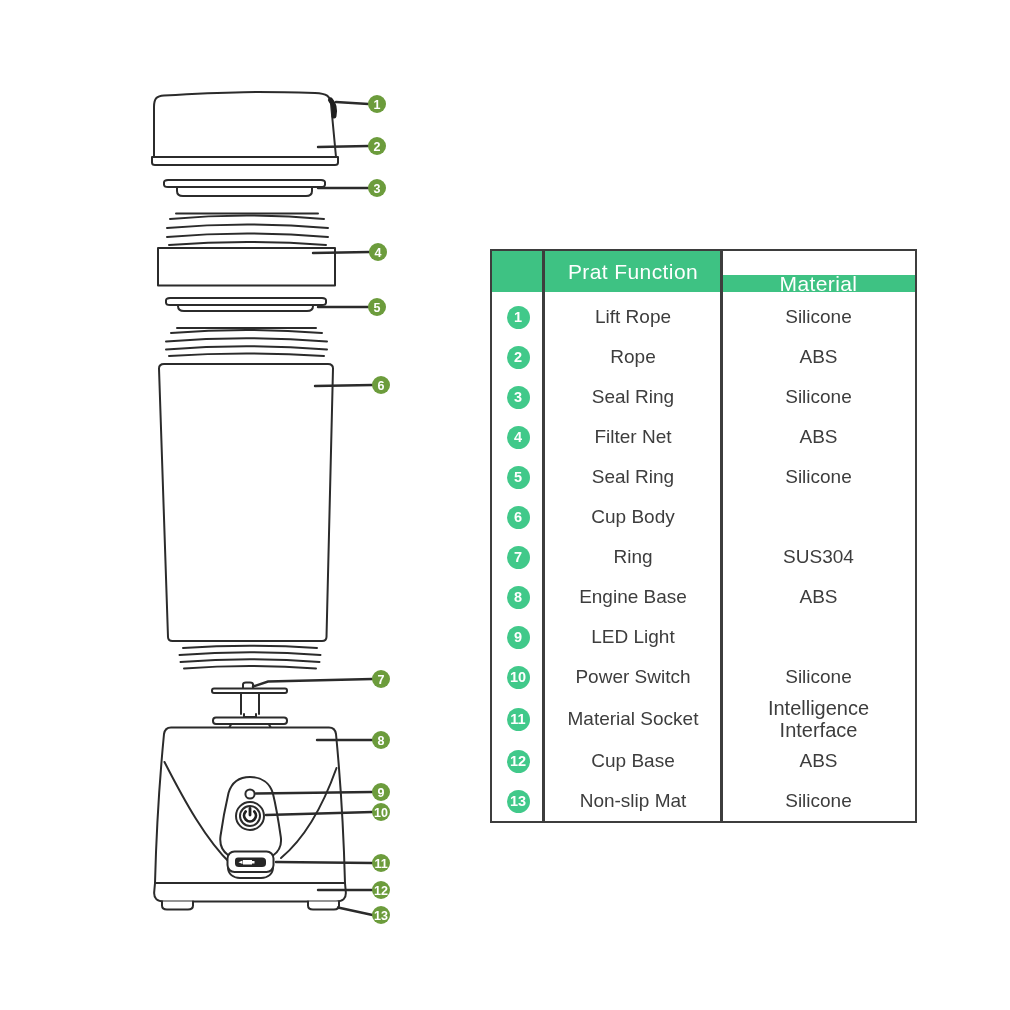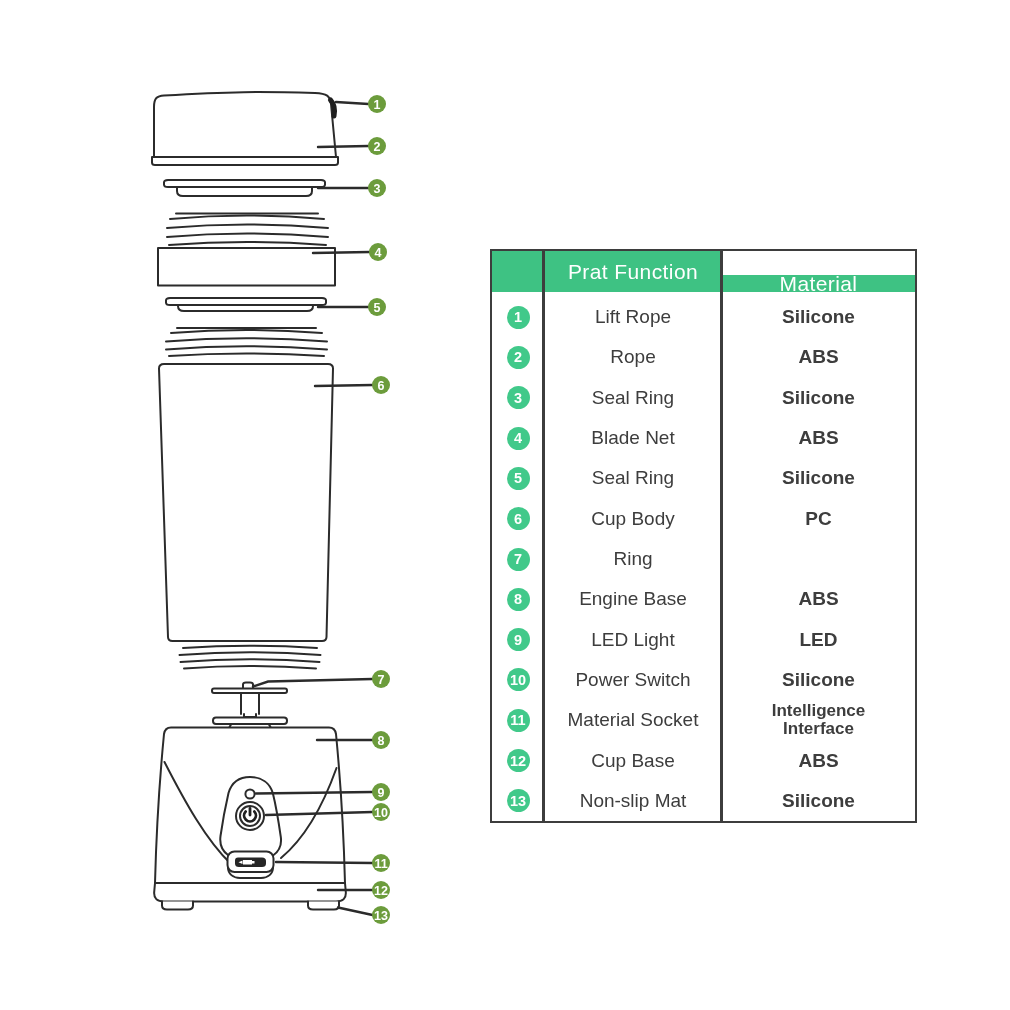--- a/index.html
+++ b/index.html
@@ -17,28 +17,28 @@
   .vdiv{position:absolute;top:0;bottom:0;width:2.5px;background:#3d3d3d;z-index:5;}
   .vdiv.d1{left:50px;} .vdiv.d2{left:228px;}
   .thead{display:flex;height:41px;}
   .th{background:#3ec283;color:#ffffff;font-size:21px;letter-spacing:.4px;
       display:flex;align-items:center;justify-content:center;}
   .th.c1{width:52px;} .th.c2{width:178px;} .th.c3{flex:1;margin-top:24px;}
   .tbody{position:absolute;left:0;right:0;top:41px;bottom:0;
          display:flex;flex-direction:column;padding-top:5px;box-sizing:border-box;}
   .tr{flex:1;display:flex;align-items:center;}
   .td{display:flex;align-items:center;justify-content:center;color:#3d3d3d;font-size:19px;}
-  .td.c1{width:52px;} .td.c2{width:178px;} .td.c3{flex:1;font-weight:bold;}
+  .td.c1{width:52px;} .td.c2{width:178px;} .td.c3{flex:1;}
   .numcircle{
     width:23px;height:23px;border-radius:50%;background:#41c98a;color:#fff;
     display:flex;align-items:center;justify-content:center;
     font-size:14.5px;font-weight:bold;
   }
   .mat{white-space:pre-line;text-align:center;}
-  .two-line{font-size:17px;line-height:1.1;}
+  .two-line{font-size:20px;line-height:1.1;}
 
   
   .ln{stroke:#2b2b2b;stroke-width:2;fill:none;stroke-linecap:round;stroke-linejoin:round;}
   .lnw{stroke:#2b2b2b;stroke-width:2;fill:#ffffff;stroke-linecap:round;stroke-linejoin:round;}
   .leader{stroke:#2b2b2b;stroke-width:2.4;fill:none;stroke-linecap:round;}
   .co{fill:#6c9c3c;}
   .conum{fill:#ffffff;font-size:12.5px;font-weight:bold;text-anchor:middle;
          font-family:"Liberation Sans", sans-serif;}
 </style>
 </head>
@@ -234,56 +234,55 @@
       <div class="td c1">
           <span class="numcircle">3</span>
         </div>
       <div class="td c2">Seal Ring</div>
       <div class="td c3 mat">Silicone</div>
     </div>
     <div class="tr">
       <div class="td c1">
           <span class="numcircle">4</span>
         </div>
-      <div class="td c2">Blade Net</div>
+      <div class="td c2">Filter Net</div>
       <div class="td c3 mat">ABS</div>
     </div>
     <div class="tr">
       <div class="td c1">
           <span class="numcircle">5</span>
         </div>
       <div class="td c2">Seal Ring</div>
       <div class="td c3 mat">Silicone</div>
     </div>
     <div class="tr">
       <div class="td c1">
           <span class="numcircle">6</span>
         </div>
       <div class="td c2">Cup Body</div>
-      <div class="td c3 mat">PC</div>
     </div>
     <div class="tr">
       <div class="td c1">
           <span class="numcircle">7</span>
         </div>
       <div class="td c2">Ring</div>
+      <div class="td c3 mat">SUS304</div>
     </div>
     <div class="tr">
       <div class="td c1">
           <span class="numcircle">8</span>
         </div>
       <div class="td c2">Engine Base</div>
       <div class="td c3 mat">ABS</div>
     </div>
     <div class="tr">
       <div class="td c1">
           <span class="numcircle">9</span>
         </div>
       <div class="td c2">LED Light</div>
-      <div class="td c3 mat">LED</div>
     </div>
     <div class="tr">
       <div class="td c1">
           <span class="numcircle">10</span>
         </div>
       <div class="td c2">Power Switch</div>
       <div class="td c3 mat">Silicone</div>
     </div>
     <div class="tr">
       <div class="td c1">

